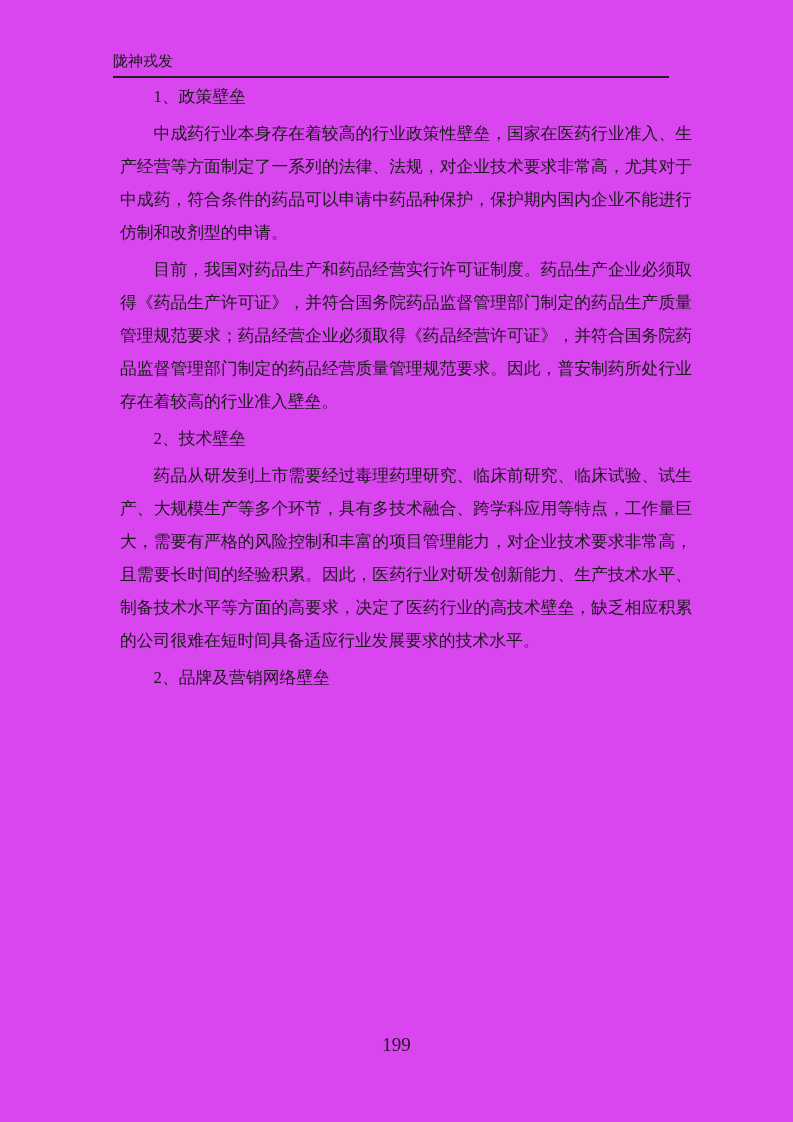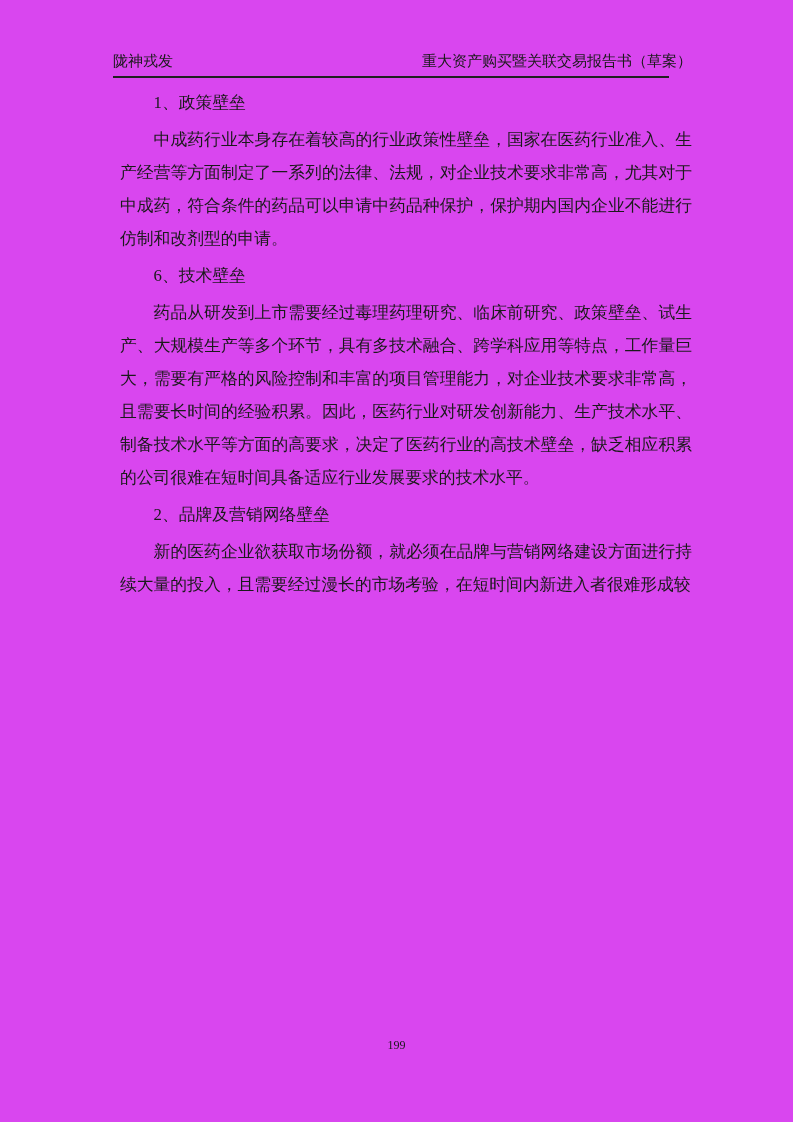--- a/index.html
+++ b/index.html
@@ -32,21 +32,21 @@
     position: absolute;
     left: 113px;
     top: 76px;
     width: 556px;
     height: 2px;
     background: #1f1f1f;
   }
   .content {
     position: absolute;
     left: 120px;
-    top: 82px;
+    top: 76px;
     width: 572px;
     font-size: 16.8px;
     line-height: 33px;
     text-align: justify;
     text-justify: inter-character;
   }
   .content .section-heading {
     font-size: 16.8px;
     font-weight: normal;
     margin: 4px 0;
@@ -55,43 +55,42 @@
   .content p.para {
     margin: 4px 0;
     text-indent: 2em;
   }
   .page-number {
     position: absolute;
     left: 0;
     top: 1036px;
     width: 100%;
     text-align: center;
-    font-size: 12px;
+    font-size: 19px;
     line-height: 18px;
   }
 </style>
 </head>
 <body>
 
 <div class="page">
 
   <div class="header">
     <span>陇神戎发</span>
-    <span>重大资产购买暨关联交易报告书（草案）</span>
   </div>
   <div class="header-rule"></div>
 
   <div class="content">
 
     <h2 class="section-heading">1、政策壁垒</h2>
     <p class="para">中成药行业本身存在着较高的行业政策性壁垒，国家在医药行业准入、生产经营等方面制定了一系列的法律、法规，对企业技术要求非常高，尤其对于中成药，符合条件的药品可以申请中药品种保护，保护期内国内企业不能进行仿制和改剂型的申请。</p>
+    <p class="para">目前，我国对药品生产和药品经营实行许可证制度。药品生产企业必须取得《药品生产许可证》，并符合国务院药品监督管理部门制定的药品生产质量管理规范要求；药品经营企业必须取得《药品经营许可证》，并符合国务院药品监督管理部门制定的药品经营质量管理规范要求。因此，普安制药所处行业存在着较高的行业准入壁垒。</p>
 
-    <h2 class="section-heading">6、技术壁垒</h2>
-    <p class="para">药品从研发到上市需要经过毒理药理研究、临床前研究、政策壁垒、试生产、大规模生产等多个环节，具有多技术融合、跨学科应用等特点，工作量巨大，需要有严格的风险控制和丰富的项目管理能力，对企业技术要求非常高，且需要长时间的经验积累。因此，医药行业对研发创新能力、生产技术水平、制备技术水平等方面的高要求，决定了医药行业的高技术壁垒，缺乏相应积累的公司很难在短时间具备适应行业发展要求的技术水平。</p>
+    <h2 class="section-heading">2、技术壁垒</h2>
+    <p class="para">药品从研发到上市需要经过毒理药理研究、临床前研究、临床试验、试生产、大规模生产等多个环节，具有多技术融合、跨学科应用等特点，工作量巨大，需要有严格的风险控制和丰富的项目管理能力，对企业技术要求非常高，且需要长时间的经验积累。因此，医药行业对研发创新能力、生产技术水平、制备技术水平等方面的高要求，决定了医药行业的高技术壁垒，缺乏相应积累的公司很难在短时间具备适应行业发展要求的技术水平。</p>
 
     <h2 class="section-heading">2、品牌及营销网络壁垒</h2>
-    <p class="para">新的医药企业欲获取市场份额，就必须在品牌与营销网络建设方面进行持续大量的投入，且需要经过漫长的市场考验，在短时间内新进入者很难形成较</p>
 
   </div>
 
   <div class="page-number">199</div>
 
 </div>
 
 </body></html>

